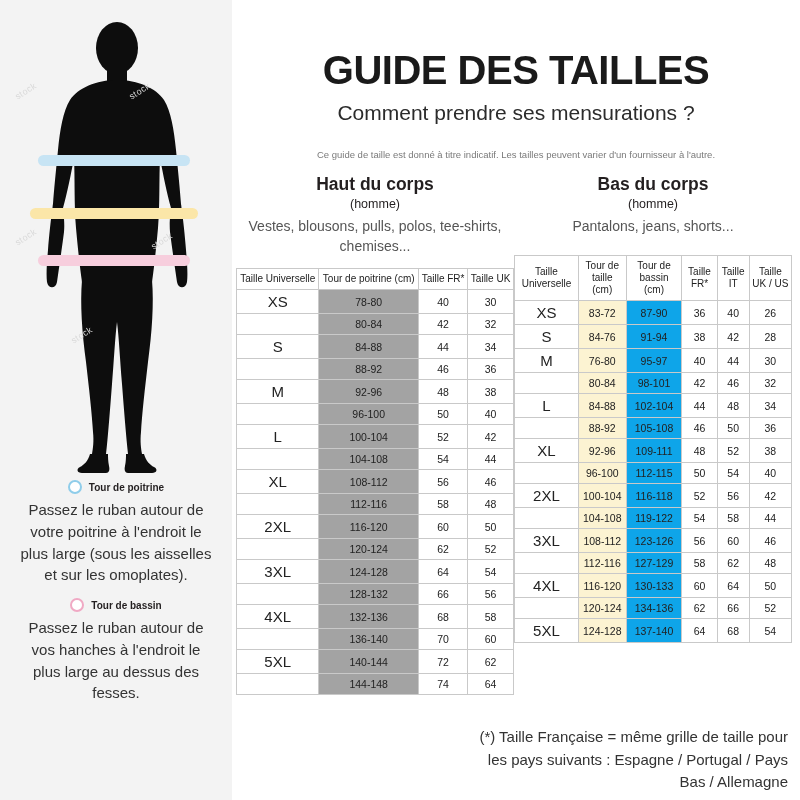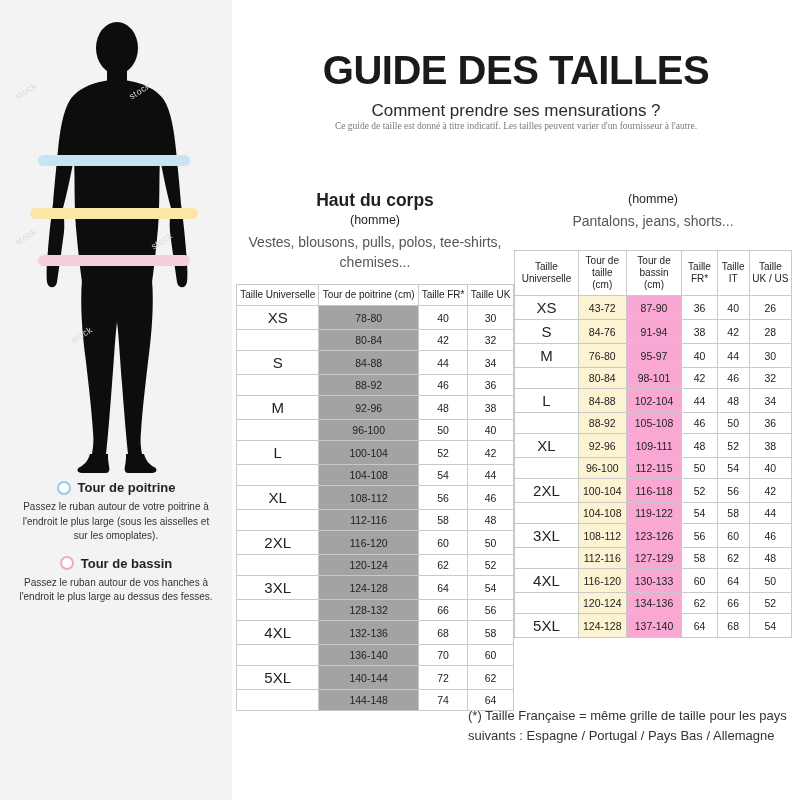--- a/index.html
+++ b/index.html
@@ -31,64 +31,63 @@
   .watermark {
     position:absolute; color:#d9d9d9; font-size:9px; letter-spacing:.5px;
     transform:rotate(-32deg); user-select:none;
   }
 
   
   .legend { position:absolute; left:0; top:480px; width:232px; padding:0 10px; }
   .legend-block { text-align:center; margin-bottom:12px; }
   .legend-head {
     display:flex; align-items:center; justify-content:center; gap:7px;
-    font-size:13px; font-weight:bold; margin-bottom:5px;
+    font-size:10px; font-weight:bold; margin-bottom:5px;
   }
   .dot { width:14px; height:14px; border-radius:50%; display:inline-block; }
   .dot-chest { background:#ffffff; border:2px solid #8fcdea; }
   .dot-waist { background:#ffffff; border:2px solid #f2cf62; }
   .dot-hip   { background:#ffffff; border:2px solid #f0a9c4; }
-  .legend-text { font-size:10px; line-height:1.45; color:#333; padding:0 6px; }
+  .legend-text { font-size:15px; line-height:1.45; color:#333; padding:0 6px; }
 
   
   .header { position:absolute; left:232px; top:0; width:568px; }
   .title {
     text-align:center; font-size:40px; font-weight:bold; letter-spacing:-0.5px;
     margin-top:48px; color:#1a1a1a;
   }
   .subtitle {
-    text-align:center; font-size:17px; margin-top:8px; color:#2b2b2b;
+    text-align:center; font-size:21px; margin-top:8px; color:#2b2b2b;
   }
   .disclaimer {
-    text-align:center; font-size:9.5px; color:#7a7a7a; 
+    text-align:center; font-size:9.5px; color:#7a7a7a; margin-top:24px;
     padding:0 10px;
-    font-family:Liberation Serif, serif;
   }
 
   
-  .tables { position:absolute; left:232px; top:190px; width:568px; display:flex; padding:0 4px; }
+  .tables { position:absolute; left:232px; top:174px; width:568px; display:flex; padding:0 4px; }
   .tbl-block { width:278px; }
   .tbl-title { text-align:center; font-size:17.5px; font-weight:bold; }
   .tbl-sub { text-align:center; font-size:12.5px; margin-top:2px; }
   .tbl-desc { text-align:center; font-size:14px; color:#555; margin-top:6px; line-height:1.4; min-height:26px; }
 
   table { border-collapse:collapse; width:100%; margin-top:12px; }
   th, td {
     border:1px solid #c9c9c9; text-align:center;
     font-size:10.5px; padding:3px 2px; color:#222; height:21px;
   }
   th { font-weight:normal; font-size:10px; line-height:1.2; padding:4px 2px; }
   td.size { font-size:15px; }
   .c-blue { background:#a3a3a3; }
   .c-yellow { background:#fcf3d2; }
-  .c-pink { background:#f9a8d4; }
+  .c-pink { background:#0ea5e9; }
 
   .footnote {
-    position:absolute; left:468px; top:706px; width:320px;
-    font-size:13px; color:#333; text-align:left; line-height:1.5;
+    position:absolute; left:468px; top:726px; width:320px;
+    font-size:15px; color:#333; text-align:right; line-height:1.5;
   }
 </style>
 </head>
 <body>
 
 <div class="page">
 
   <div class="left-panel">
     <div class="figure-area">
       <svg class="silhouette" width="190" height="460" viewBox="0 0 190 460">
@@ -266,37 +265,38 @@
               <td class="size"></td>
               <td class="c-blue">144-148</td>
               <td>74</td>
               <td>64</td>
             </tr>
           </tbody>
       </table>
     </div>
 
     <div class="tbl-block">
+      <div class="tbl-title">Bas du corps</div>
       <div class="tbl-sub">(homme)</div>
       <div class="tbl-desc">Pantalons, jeans, shorts...</div>
       <table>
         <thead>
             <tr id="head1">
               <th>Taille Universelle</th>
               <th>Tour de taille (cm)</th>
               <th>Tour de bassin (cm)</th>
               <th>Taille FR*</th>
               <th>Taille IT</th>
               <th>Taille UK / US</th>
             </tr>
           </thead>
         <tbody id="body1">
             <tr>
               <td class="size">XS</td>
-              <td class="c-yellow">43-72</td>
+              <td class="c-yellow">83-72</td>
               <td class="c-pink">87-90</td>
               <td>36</td>
               <td>40</td>
               <td>26</td>
             </tr>
             <tr>
               <td class="size">S</td>
               <td class="c-yellow">84-76</td>
               <td class="c-pink">91-94</td>
               <td>38</td>

